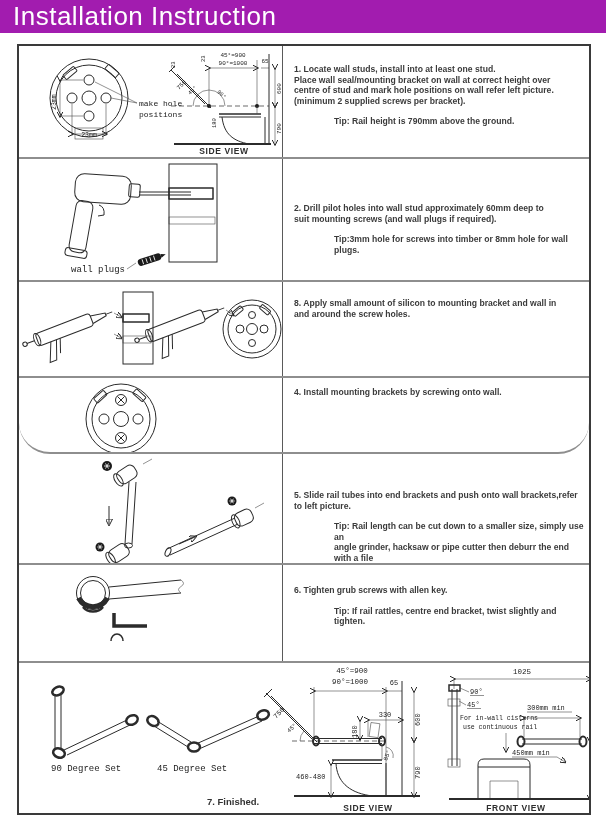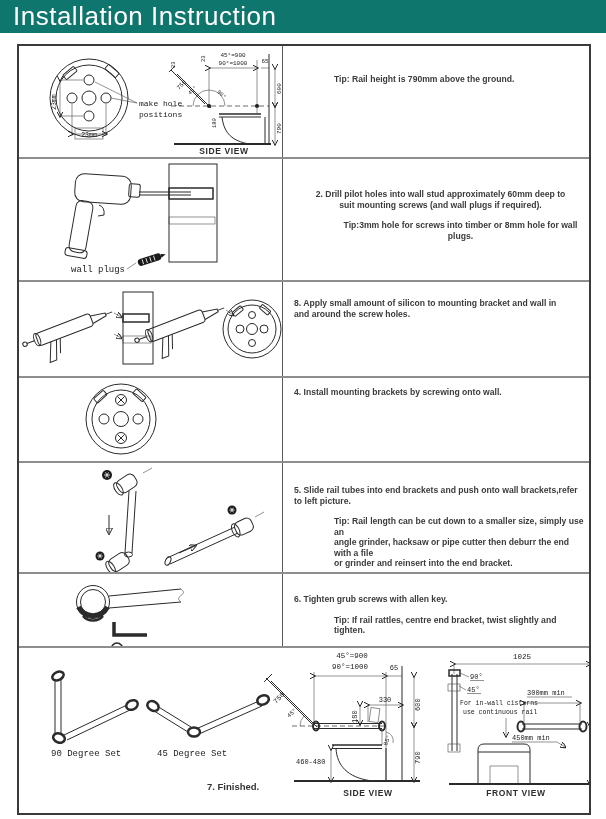--- a/index.html
+++ b/index.html
@@ -1,18 +1,18 @@
 <!DOCTYPE html>
 <html><head>
 <meta charset="utf-8">
 <style>
   html,body{margin:0;padding:0;background:#fff;}
   .page{position:relative;width:606px;height:819px;background:#fff;overflow:hidden;
         font-family:"Liberation Sans",sans-serif;}
-  .hdr{position:absolute;left:0;top:0;width:606px;height:33px;background:#0f766e;
+  .hdr{position:absolute;left:0;top:0;width:606px;height:33px;background:#a21caf;
        display:flex;align-items:center;}
   .hdr-title{color:#ffffff;font-size:26px;font-weight:400;letter-spacing:.5px;padding-left:13px;}
   .tbl{position:absolute;left:17px;top:44px;width:574px;height:771px;
        border:2px solid #3a3a3a;box-sizing:border-box;background:#fff;}
   .row{display:flex;border-bottom:2px solid #8e8e8e;box-sizing:border-box;}
   .row:last-child{border-bottom:none;}
   .cell-d{width:264px;border-right:1.5px solid #5a5a5a;box-sizing:border-box;overflow:hidden;}
   .cell-t{flex:1;box-sizing:border-box;padding-left:11px;padding-right:2px;overflow:hidden;}
   .step-main,.step-tip{font-size:8.6px;font-weight:bold;color:#3b3b3b;line-height:10.5px;
        white-space:pre-line;letter-spacing:0px;}
@@ -109,20 +109,24 @@
               <path d="M 203,71 C 205,88 214,95 230,98 L 246,98 L 246,71"></path>
               <line class="thin" x1="238" y1="60" x2="238" y2="68"></line>
             </g>
             <text class="t55" transform="translate(197 82) rotate(-90)">180</text>
             <line class="sw2" x1="155" y1="98" x2="252" y2="98"></line>
             <text class="cap" x="205" y="108" text-anchor="middle">SIDE VIEW</text>
           </g>
         </svg>
       </div>
       <div class="cell-t" style="padding-top:18px;">
+        <div class="step-main">1. Locate wall studs, install into at least one stud.
+Place wall seal/mounting bracket on wall at correct height over
+centre of stud and mark hole positions on wall refer left picture.
+(minimum 2 supplied screws per bracket).</div>
         <div class="step-tip">Tip: Rail height is 790mm above the ground.</div>
       </div>
     </div>
 
     <div class="row" style="height:123px;">
       <div class="cell-d">
         <svg width="264" height="121" viewBox="0 0 264 121">
           <defs>
             <pattern id="sp2" width="5" height="5" patternUnits="userSpaceOnUse">
               <circle cx="1.2" cy="1.5" r="0.7" fill="#666" stroke="none"></circle>
@@ -154,21 +158,21 @@
               <line class="wht" x1="5" y1="1" x2="5" y2="6"></line>
               <line class="wht" x1="9" y1="1" x2="9" y2="6"></line>
               <line class="wht" x1="13" y1="1" x2="13" y2="6"></line>
               <line class="wht" x1="17" y1="1" x2="17" y2="6"></line>
             </g>
             <line class="thin" x1="108" y1="110" x2="117" y2="104"></line>
             <text class="t9" x="52" y="113">wall plugs</text>
           </g>
         </svg>
       </div>
-      <div class="cell-t" style="padding-top:30px;text-align:center;">
+      <div class="cell-t" style="padding-top:44px;">
         <div class="step-main">2. Drill pilot holes into wall stud approximately 60mm deep to
 suit mounting screws (and wall plugs if required).</div>
         <div class="step-tip">Tip:3mm hole for screws into timber or 8mm hole for wall plugs.</div>
       </div>
     </div>
 
     <div class="row" style="height:96px;">
       <div class="cell-d">
         <svg width="264" height="94" viewBox="0 0 264 94">
           <defs>
@@ -217,21 +221,21 @@
           </g>
         </svg>
       </div>
       <div class="cell-t" style="padding-top:16px;">
         <div class="step-main">8. Apply small amount of silicon to mounting bracket and wall in
 and around the screw holes.</div>
         <div class="step-tip"></div>
       </div>
     </div>
 
-    <div class="row" style="height:85px;">
+    <div class="row" style="height:76px;border-radius:31px;">
       <div class="cell-d">
         <svg width="264" height="83" viewBox="0 0 264 83">
           <g>
             <circle cx="102" cy="41" r="35"></circle>
               <circle cx="102" cy="41" r="29"></circle>
             <rect x="75" y="16" width="13" height="6" rx="1" transform="rotate(-42 81 19)"></rect>
             <rect x="114" y="14" width="13" height="6" rx="1" transform="rotate(42 120 17)"></rect>
             <circle cx="102" cy="22" r="5.5"></circle>
             <line x1="98.5" y1="18.5" x2="105.5" y2="25.5"></line>
               <line x1="105.5" y1="18.5" x2="98.5" y2="25.5"></line>
@@ -290,30 +294,30 @@
             </g>
             <circle class="filldk" cx="213" cy="47" r="4.5"></circle>
             <line class="wht" x1="210.3" y1="47" x2="215.7" y2="47"></line>
               <line class="wht" x1="211.6" y1="44.7" x2="214.4" y2="49.3"></line>
               <line class="wht" x1="214.4" y1="44.7" x2="211.6" y2="49.3"></line>
             <line class="thin" x1="236" y1="54" x2="245" y2="49"></line>
             <line x1="160" y1="90" x2="176" y2="83" marker-end="url(#ar5)"></line>
           </g>
         </svg>
       </div>
-      <div class="cell-t" style="padding-top:22px;">
+      <div class="cell-t" style="padding-top:36px;">
         <div class="step-main">5. Slide rail tubes into end brackets and push onto wall brackets,refer
 to left picture.</div>
         <div class="step-tip">Tip: Rail length can be cut down to a smaller size, simply use an
 angle grinder, hacksaw or pipe cutter then deburr the end with a file
 or grinder and reinsert into the end bracket.</div>
       </div>
     </div>
 
-    <div class="row" style="height:74px;">
+    <div class="row" style="height:98px;">
       <div class="cell-d">
         <svg width="264" height="81" viewBox="0 0 264 81">
           <g>
             <circle cx="74" cy="28" r="16.5"></circle>
               <circle cx="74" cy="28" r="12.5"></circle>
             <path class="sw5" d="M 59.5,33 A 16.5,16.5 0 0 0 88.5,33"></path>
             <path class="sw25" d="M 64,42 A 12,10 0 0 0 84,42"></path>
             <line x1="90" y1="22" x2="162" y2="15"></line>
               <line x1="90" y1="34" x2="162" y2="28"></line>
             <path class="thin" d="M 162,15 q 5,3.5 0,6.5 q -5,3 0,6.5"></path>

